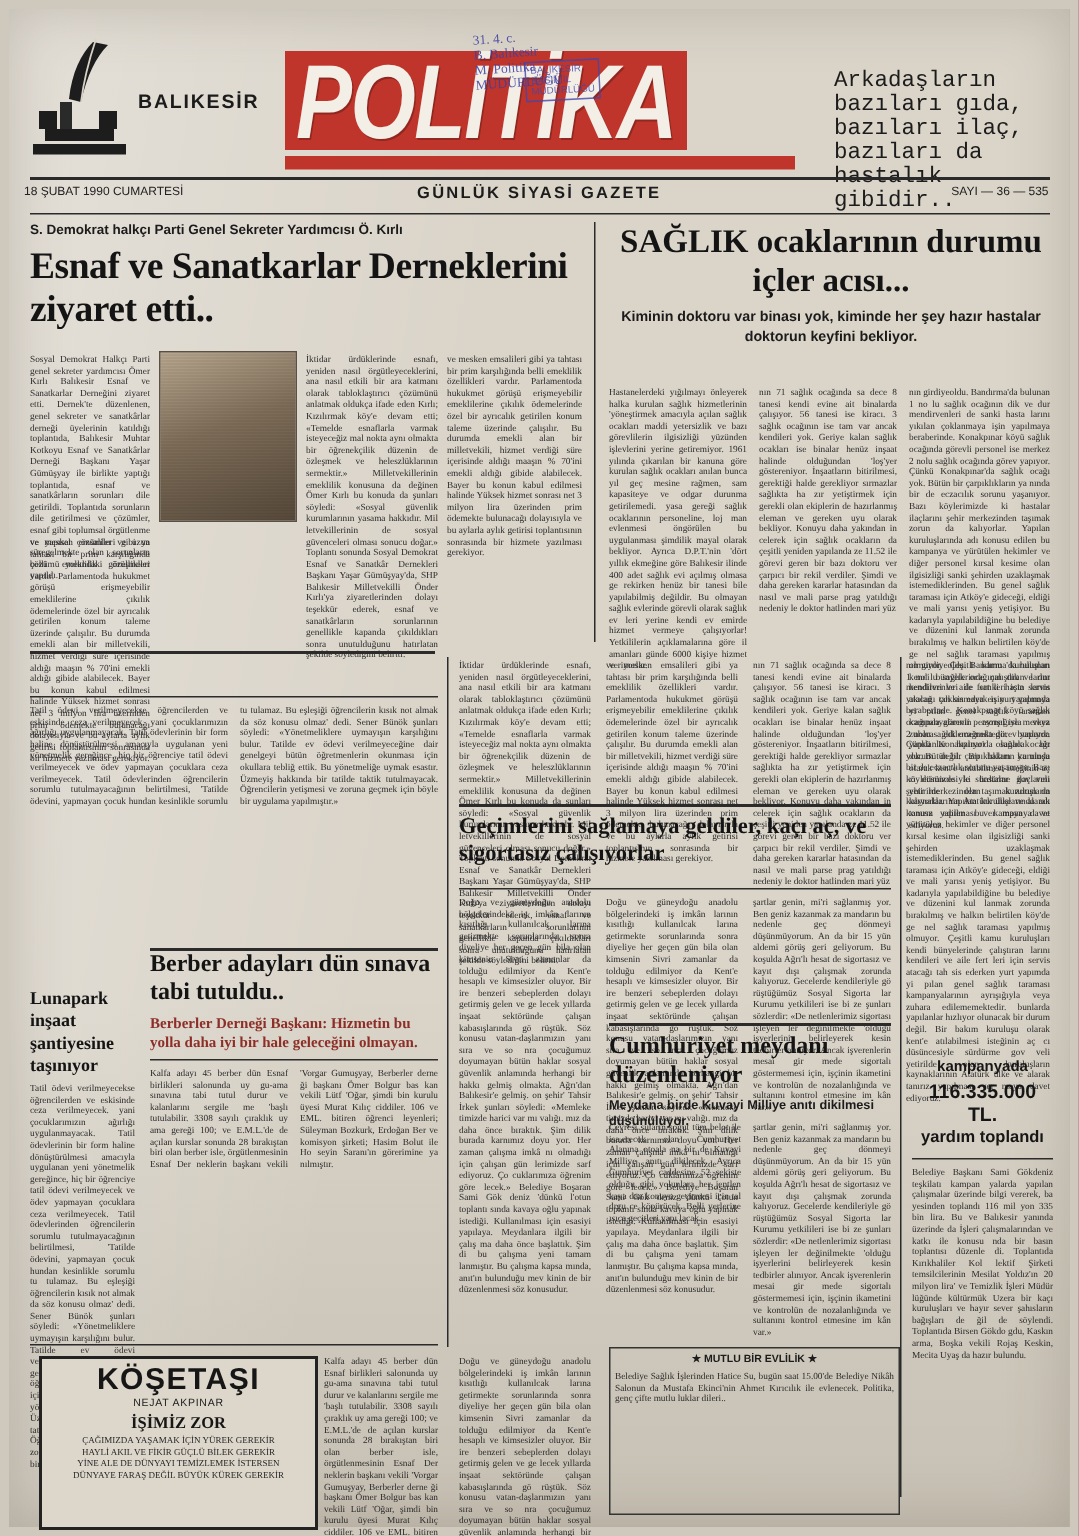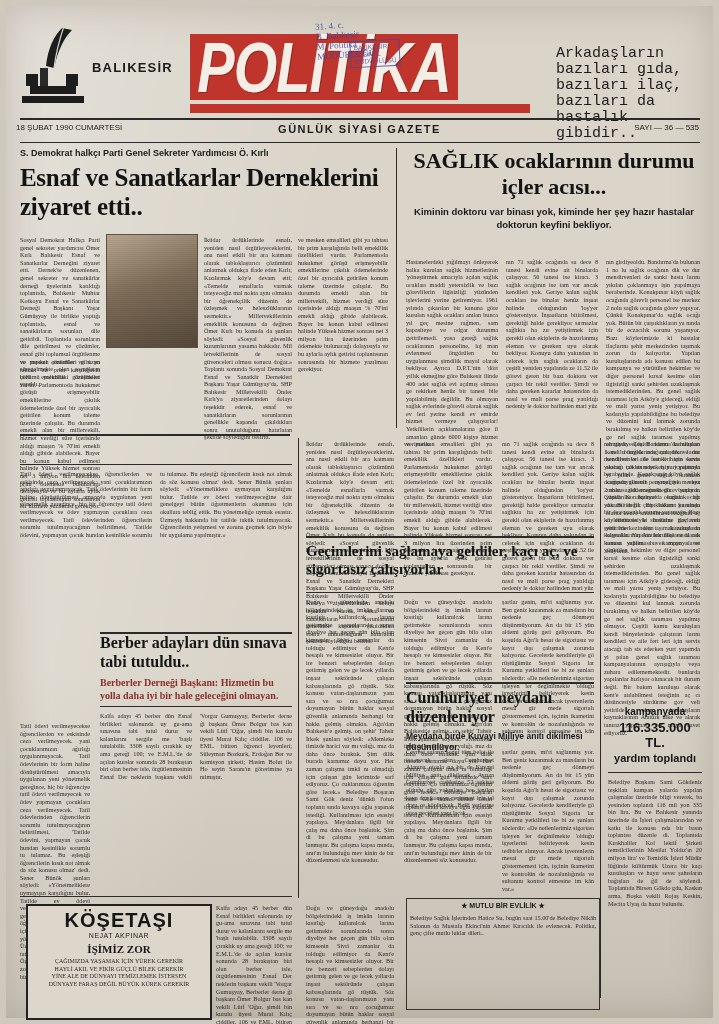--- a/index.html
+++ b/index.html
@@ -356,20 +356,21 @@
 
     <div class="rule hr" style="left:14px; top:458px; width:272px;"></div>
     <div class="abs body cols2" style="left:14px; top:464px; width:272px; height:170px;">Tatil ödevi verilmeyecekse öğrencilerden ve eskisinde ceza verilmeyecek. yani çocuklarımızın ağırlığı uygulanmayacak.
 
 Tatil ödevlerinin bir form haline dönüştürülmesi amacıyla uygulanan yeni yönetmelik gereğince, hiç bir öğrenciye tatil ödevi verilmeyecek ve ödev yapmayan çocuklara ceza verilmeyecek.
 
 Tatil ödevlerinden öğrencilerin sorumlu tutulmayacağının belirtilmesi, 'Tatilde ödevini, yapmayan çocuk hundan kesinlikle sorumlu tu tulamaz. Bu eşleşiği öğrencilerin kısık not almak da söz konusu olmaz' dedi. Sener Bünök şunları söyledi:
 
 «Yönetmeliklere uymayışın karşılığını bulur. Tatilde ev ödevi verilmeyeceğine dair genelgeyi bütün öğretmenlerin okunması için okullara tebliğ ettik. Bu yönetmeliğe uymak esastır. Üzmeyiş hakkında bir tatilde taktik tutulmayacak. Öğrencilerin yetişmesi ve zoruna geçmek için böyle bir uygulama yapılmıştır.»</div>
 
+    <div class="abs" style="left:14px; top:652px; width:70px; font-family:'Liberation Serif',serif; font-weight:bold; font-size:12px; line-height:15px; color:#141414;">Lunapark inşaat şantiyesine taşınıyor</div>
     <div class="abs body" style="left:14px; top:716px; width:70px; height:170px;">Tatil ödevi verilmeyecekse öğrencilerden ve eskisinde ceza verilmeyecek. yani çocuklarımızın ağırlığı uygulanmayacak.
 
 Tatil ödevlerinin bir form haline dönüştürülmesi amacıyla uygulanan yeni yönetmelik gereğince, hiç bir öğrenciye tatil ödevi verilmeyecek ve ödev yapmayan çocuklara ceza verilmeyecek.
 
 Tatil ödevlerinden öğrencilerin sorumlu tutulmayacağının belirtilmesi, 'Tatilde ödevini, yapmayan çocuk hundan kesinlikle sorumlu tu tulamaz. Bu eşleşiği öğrencilerin kısık not almak da söz konusu olmaz' dedi. Sener Bünök şunları söyledi:
 
 «Yönetmeliklere uymayışın karşılığını bulur. Tatilde ev ödevi verilmeyeceğine dair genelgeyi bütün öğretmenlerin okunması için okullara tebliğ ettik. Bu yönetmeliğe uymak esastır. Üzmeyiş hakkında bir tatilde taktik tutulmayacak. Öğrencilerin yetişmesi ve zoruna geçmek için böyle bir uygulama yapılmıştır.»</div>
 
     <div class="rule hr2" style="left:94px; top:626px; width:192px;"></div>
     <div class="abs" style="left:94px; top:627px; width:192px;">

